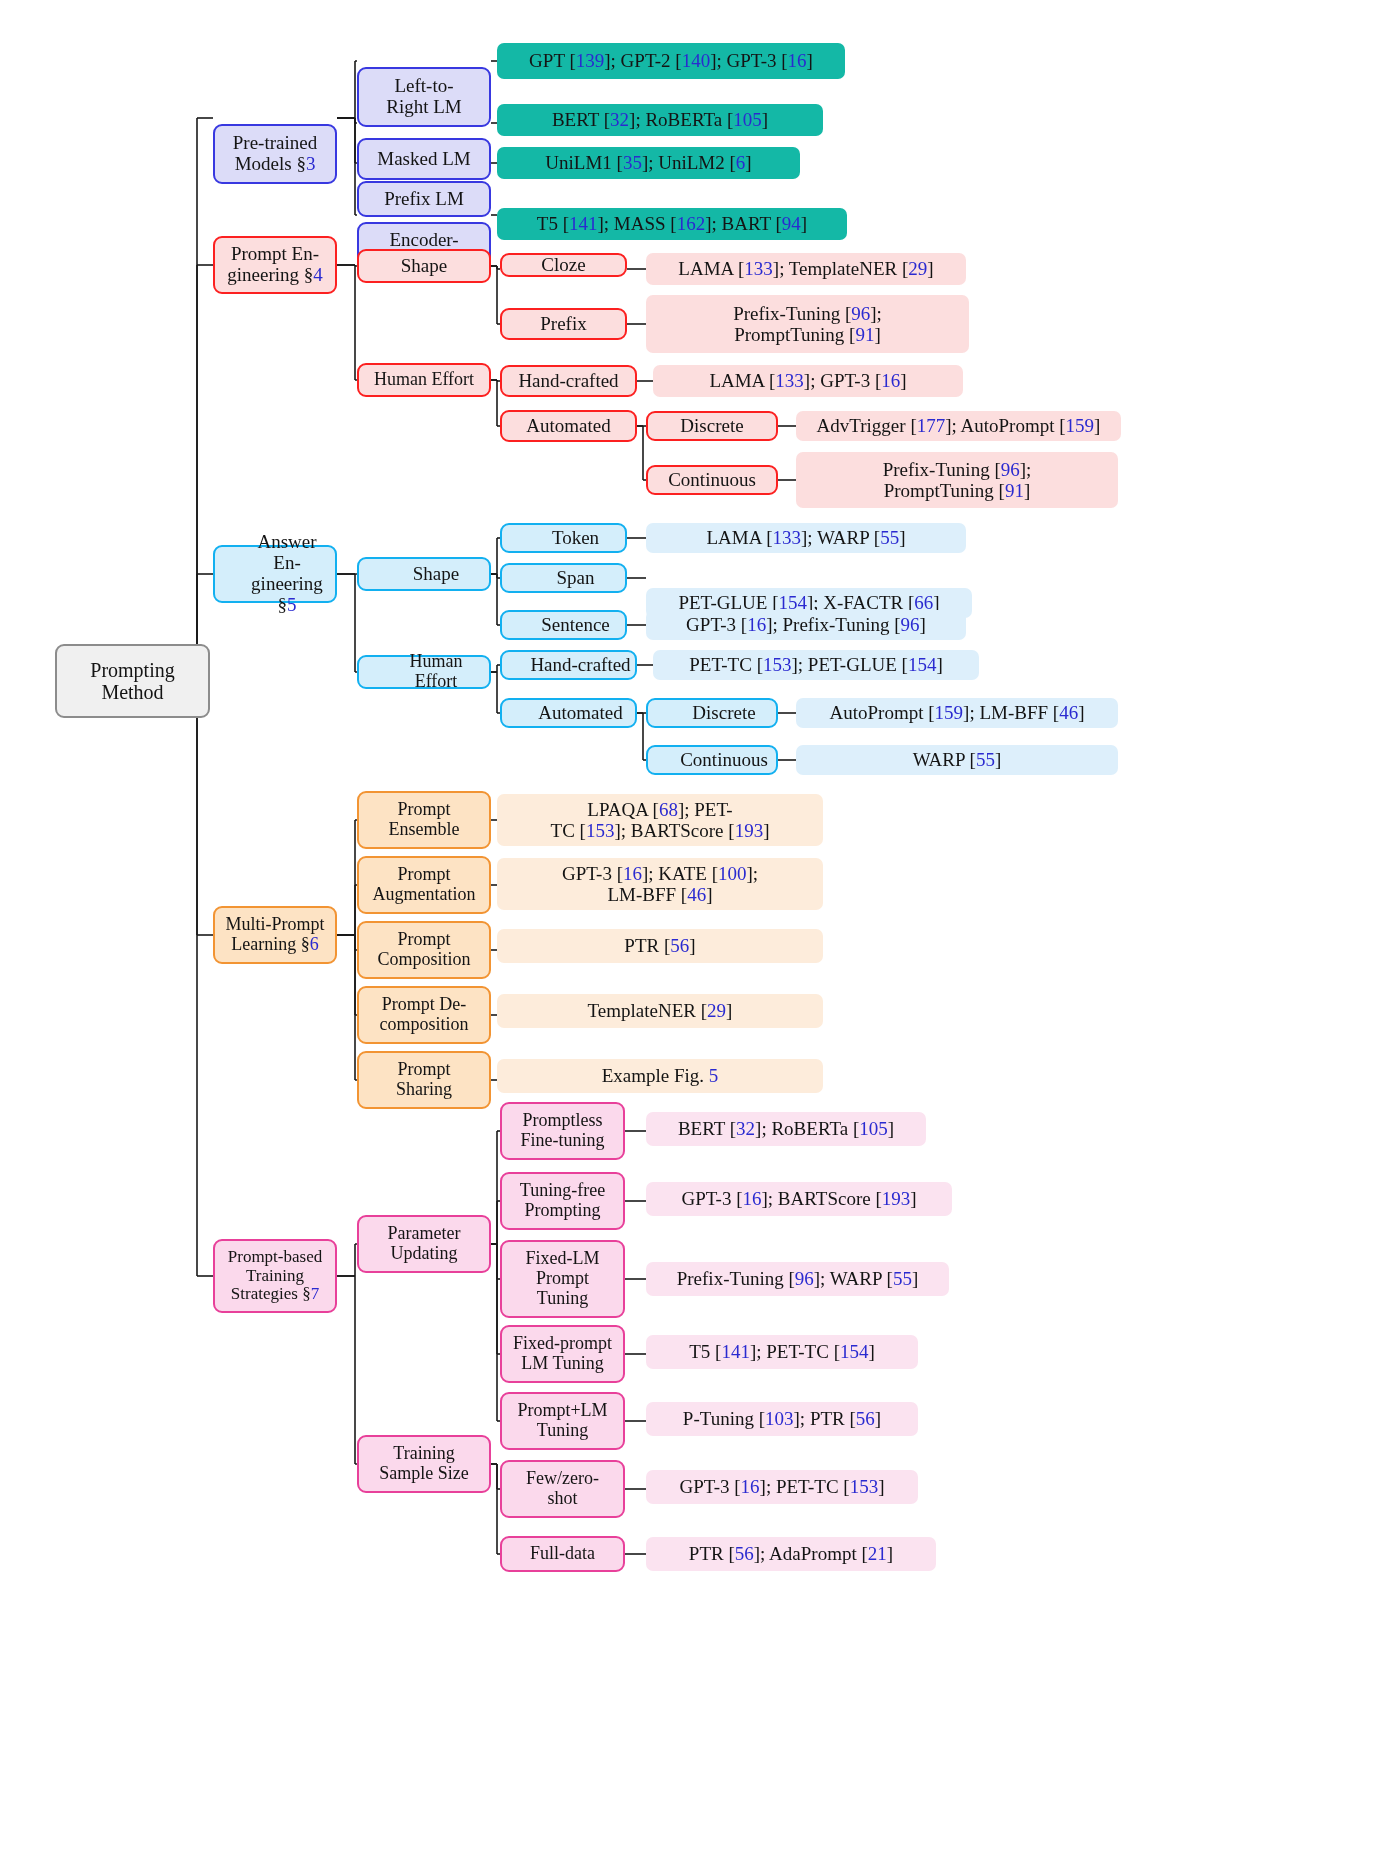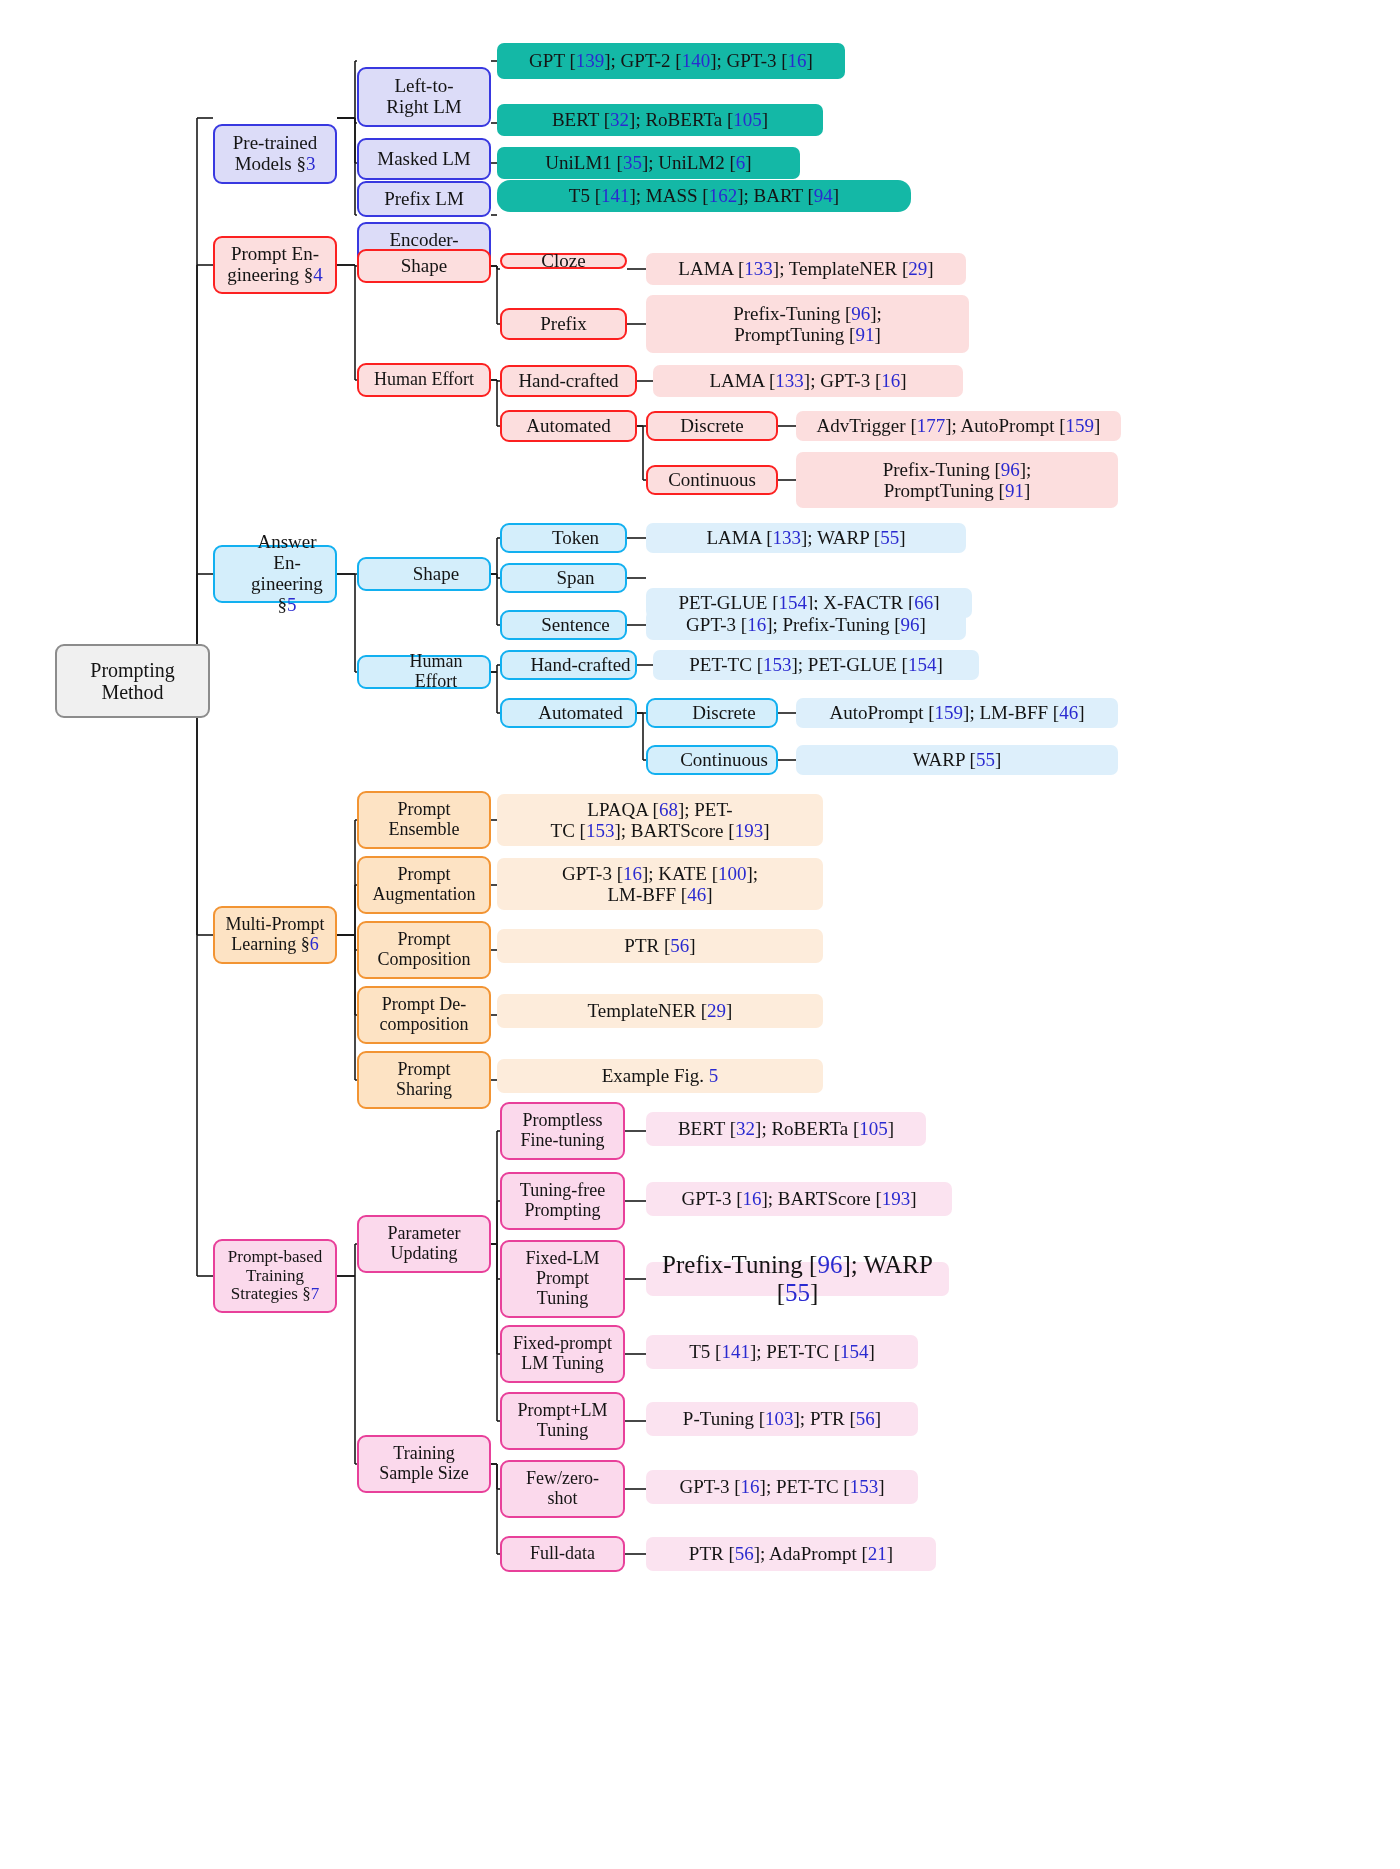--- a/index.html
+++ b/index.html
@@ -205,31 +205,31 @@
     <div class="node c-blue" style="left: 357px; top: 145px; width: 134px; height: 36px; font-size: 19px;">
       <span class="t">Prefix LM</span>
     </div>
     <div class="leaf c-blue-leaf" style="left: 497px; top: 147px; width: 303px; height: 32px; font-size: 19px;">
       <span class="t">UniLM1 [<span class="cite">35</span>]; UniLM2 [<span class="cite">6</span>]</span>
     </div>
     <div class="node c-blue" style="left: 357px; top: 186px; width: 134px; height: 58px; font-size: 19px;">
       <span class="t">Encoder-
 Decoder</span>
     </div>
-    <div class="leaf c-blue-leaf" style="left: 497px; top: 180px; width: 414px; height: 32px; font-size: 19px; border-radius: 13px;">
+    <div class="leaf c-blue-leaf" style="left: 497px; top: 208px; width: 350px; height: 32px; font-size: 19px;">
       <span class="t">T5 [<span class="cite">141</span>]; MASS [<span class="cite">162</span>]; BART [<span class="cite">94</span>]</span>
     </div>
     <div class="node c-red" style="left: 213px; top: 236px; width: 124px; height: 58px; font-size: 19px;">
       <span class="t">Prompt En-
 gineering §<span class="sect">4</span></span>
     </div>
     <div class="node c-red" style="left: 357px; top: 249px; width: 134px; height: 34px; font-size: 19px;">
       <span class="t">Shape</span>
     </div>
-    <div class="node c-red" style="left: 500px; top: 253px; width: 127px; height: 16px; font-size: 19px;">
+    <div class="node c-red" style="left: 500px; top: 253px; width: 127px; height: 24px; font-size: 19px;">
       <span class="t">Cloze</span>
     </div>
     <div class="leaf c-red-leaf" style="left: 646px; top: 253px; width: 320px; height: 32px; font-size: 19px;">
       <span class="t">LAMA [<span class="cite">133</span>]; TemplateNER [<span class="cite">29</span>]</span>
     </div>
     <div class="node c-red" style="left: 500px; top: 308px; width: 127px; height: 32px; font-size: 19px;">
       <span class="t">Prefix</span>
     </div>
     <div class="leaf c-red-leaf" style="left: 646px; top: 295px; width: 323px; height: 58px; font-size: 19px;">
       <span class="t">Prefix-Tuning [<span class="cite">96</span>];
@@ -371,21 +371,21 @@
 Prompting</span>
     </div>
     <div class="leaf c-magenta-leaf" style="left: 646px; top: 1182px; width: 306px; height: 34px; font-size: 19px;">
       <span class="t">GPT-3 [<span class="cite">16</span>]; BARTScore [<span class="cite">193</span>]</span>
     </div>
     <div class="node c-magenta" style="left: 500px; top: 1240px; width: 125px; height: 78px; font-size: 18px;">
       <span class="t">Fixed-LM
 Prompt
 Tuning</span>
     </div>
-    <div class="leaf c-magenta-leaf" style="left: 646px; top: 1262px; width: 303px; height: 34px; font-size: 25px;">
+    <div class="leaf c-magenta-leaf" style="left: 646px; top: 1262px; width: 303px; height: 34px; font-size: 19px;">
       <span class="t">Prefix-Tuning [<span class="cite">96</span>]; WARP [<span class="cite">55</span>]</span>
     </div>
     <div class="node c-magenta" style="left: 500px; top: 1325px; width: 125px; height: 58px; font-size: 18px;">
       <span class="t">Fixed-prompt
 LM Tuning</span>
     </div>
     <div class="leaf c-magenta-leaf" style="left: 646px; top: 1335px; width: 272px; height: 34px; font-size: 19px;">
       <span class="t">T5 [<span class="cite">141</span>]; PET-TC [<span class="cite">154</span>]</span>
     </div>
     <div class="node c-magenta" style="left: 500px; top: 1392px; width: 125px; height: 58px; font-size: 18px;">

